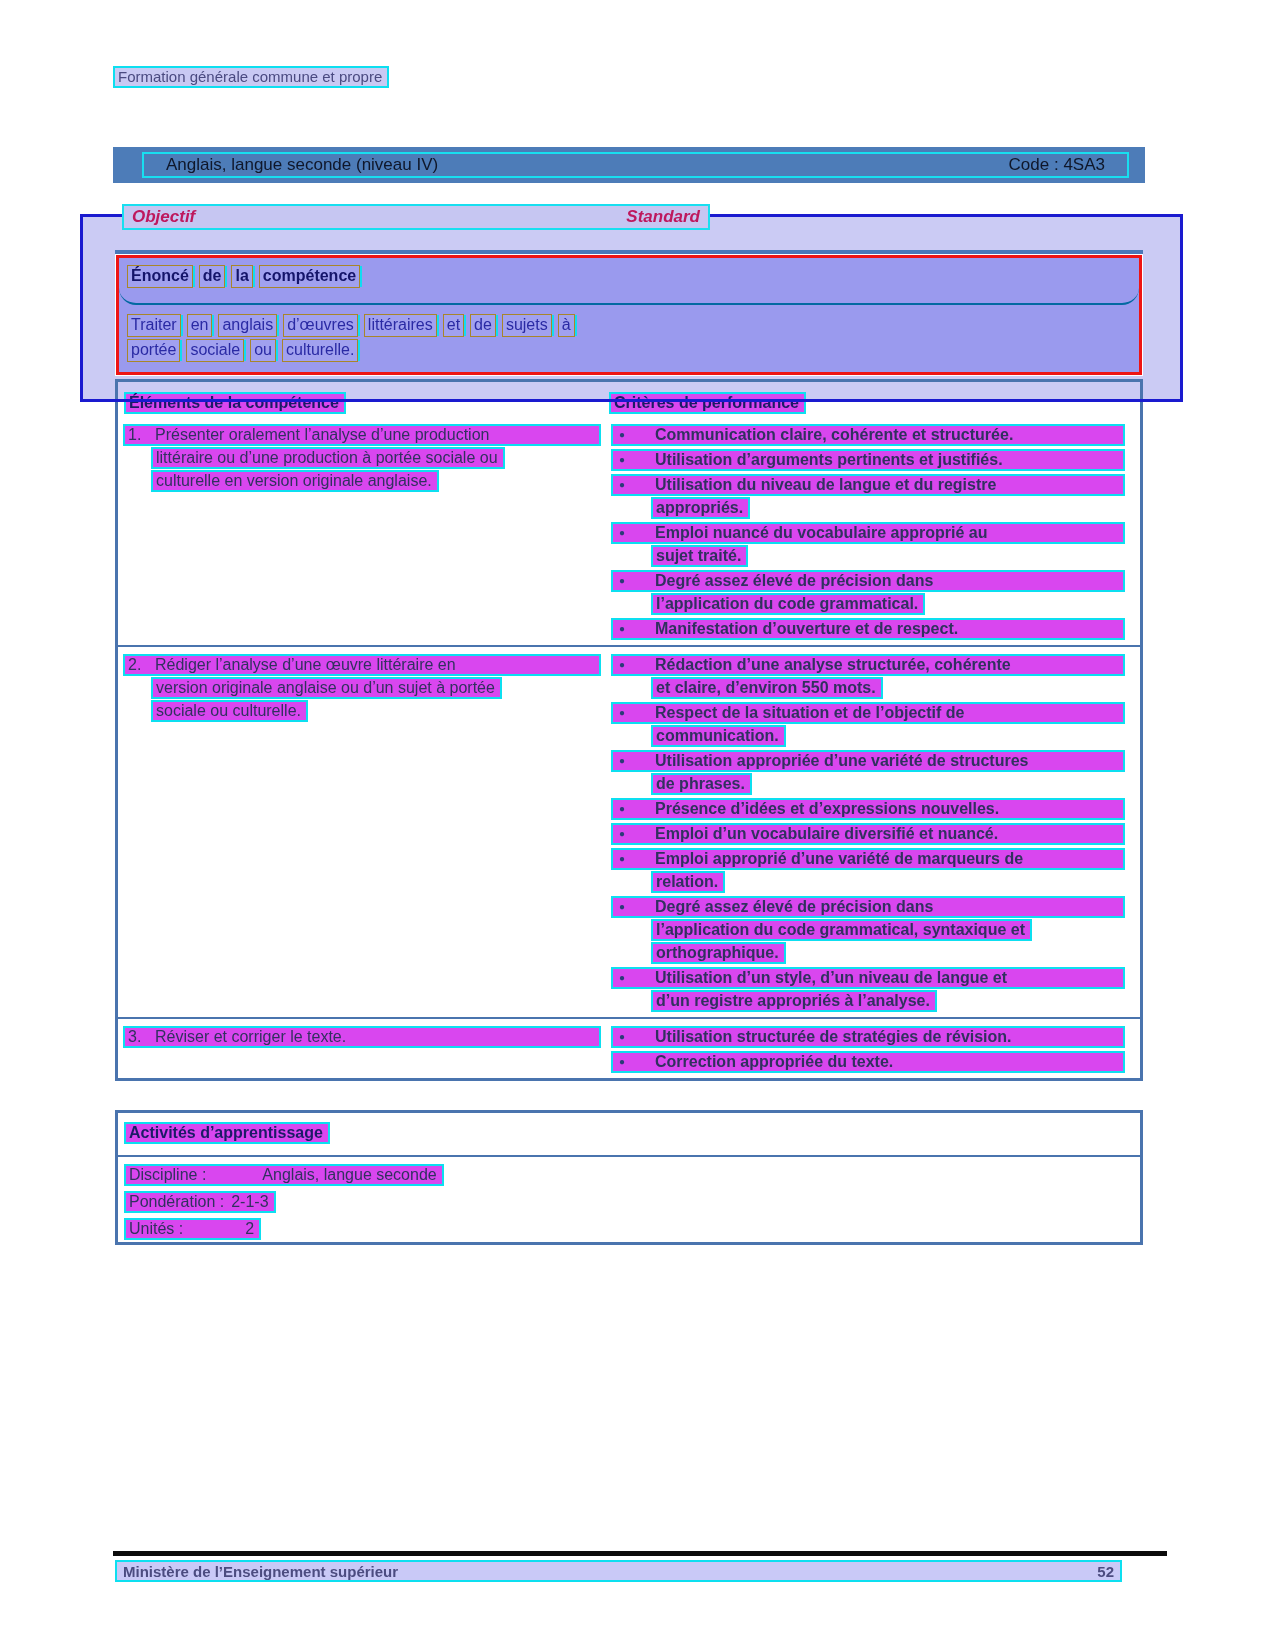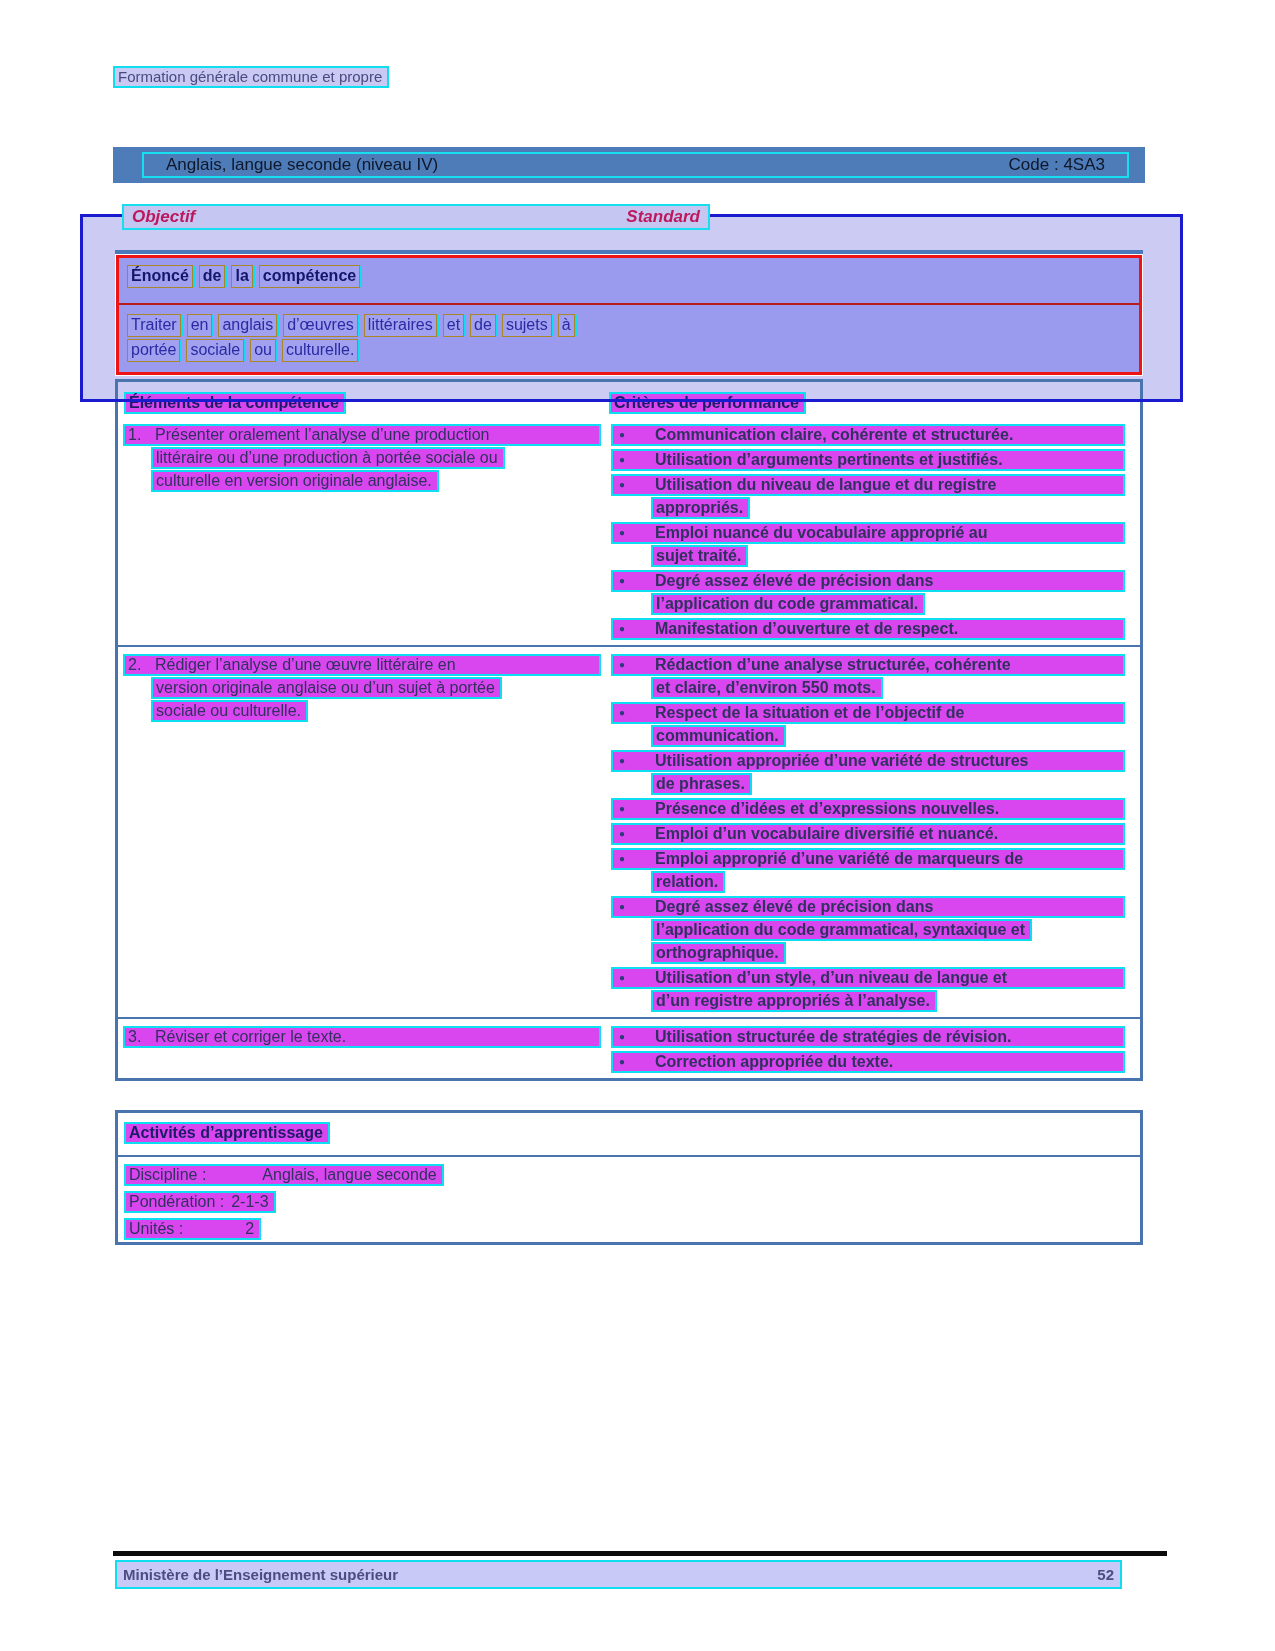--- a/index.html
+++ b/index.html
@@ -35,21 +35,21 @@
   #panel-bottom-line{position:absolute;left:80px;top:399px;width:1103px;height:3px;background:#1a1acf;z-index:4;}
   #objectif-strip{
     position:absolute;left:122px;top:204px;width:588px;height:26px;box-sizing:border-box;
     border:2px solid #18dff0;background:#c6c6f2;display:flex;justify-content:space-between;
     padding:0 8px;font-size:17px;font-weight:bold;font-style:italic;color:#be185d;
     line-height:22px;z-index:3;
   }
   
   #enonce-box{position:absolute;left:115px;top:250px;width:1028px;z-index:2;border-top:4px solid #4a78b8;background:#ffffff;}
   #enonce-red{border:3px solid #ee1414;margin:1px;background:#9a9aee;}
-  #enonce-title-area{padding:7px 0 0 8px;height:38px;border-bottom:2px solid #b91c1c;}
+  #enonce-title-area{padding:7px 0 0 8px;height:38px;border-bottom:2px solid #0369a1;border-radius:17px;}
   #enonce-body{padding:7px 8px 10px;line-height:25px;}
   .wbox{
     display:inline-block;border:1px solid #a8862a;padding:0 3px;margin-right:6px;
     box-shadow:3px 0 0 -1px rgba(10,223,240,0.95);background:rgba(255,255,255,0.07);
     height:21px;line-height:20px;
   }
   .tword{font-weight:bold;color:#15156a;font-size:16px;}
   .bword{color:#2a2aa4;font-size:16px;}
   
   #main-table{
@@ -74,21 +74,21 @@
   }
   #act-title-area{padding:9px 0 0 6px;height:33px;border-bottom:2px solid #4a74ae;}
   #act-title-area .hl{font-weight:bold;color:#1b1b66;}
   #act-rows{padding:7px 0 0 6px;text-decoration:underline;}
   .act-line{height:27px;line-height:27px;white-space:nowrap;}
   .act-gap{display:inline-block;}
   .g0{width:56px;} .g1{width:7px;} .g2{width:62px;}
   
   #footer-rule{position:absolute;left:113px;top:1551px;width:1054px;height:5px;background:#0b0b0b;}
   #footer-strip{
-    position:absolute;left:115px;top:1560px;width:1007px;height:29px;box-sizing:border-box;
+    position:absolute;left:115px;top:1560px;width:1007px;height:22px;box-sizing:border-box;
     border:2px solid #0ddff0;background:#c9c9f7;display:flex;justify-content:space-between;
     align-items:center;padding:0 6px;font-size:15px;font-weight:bold;color:#4c4c80;
   }
 </style>
 </head>
 <body>
 
 <div id="formation-note" class="line">
   <span class="hl"><span>Formation générale commune et propre</span></span>
 </div>

